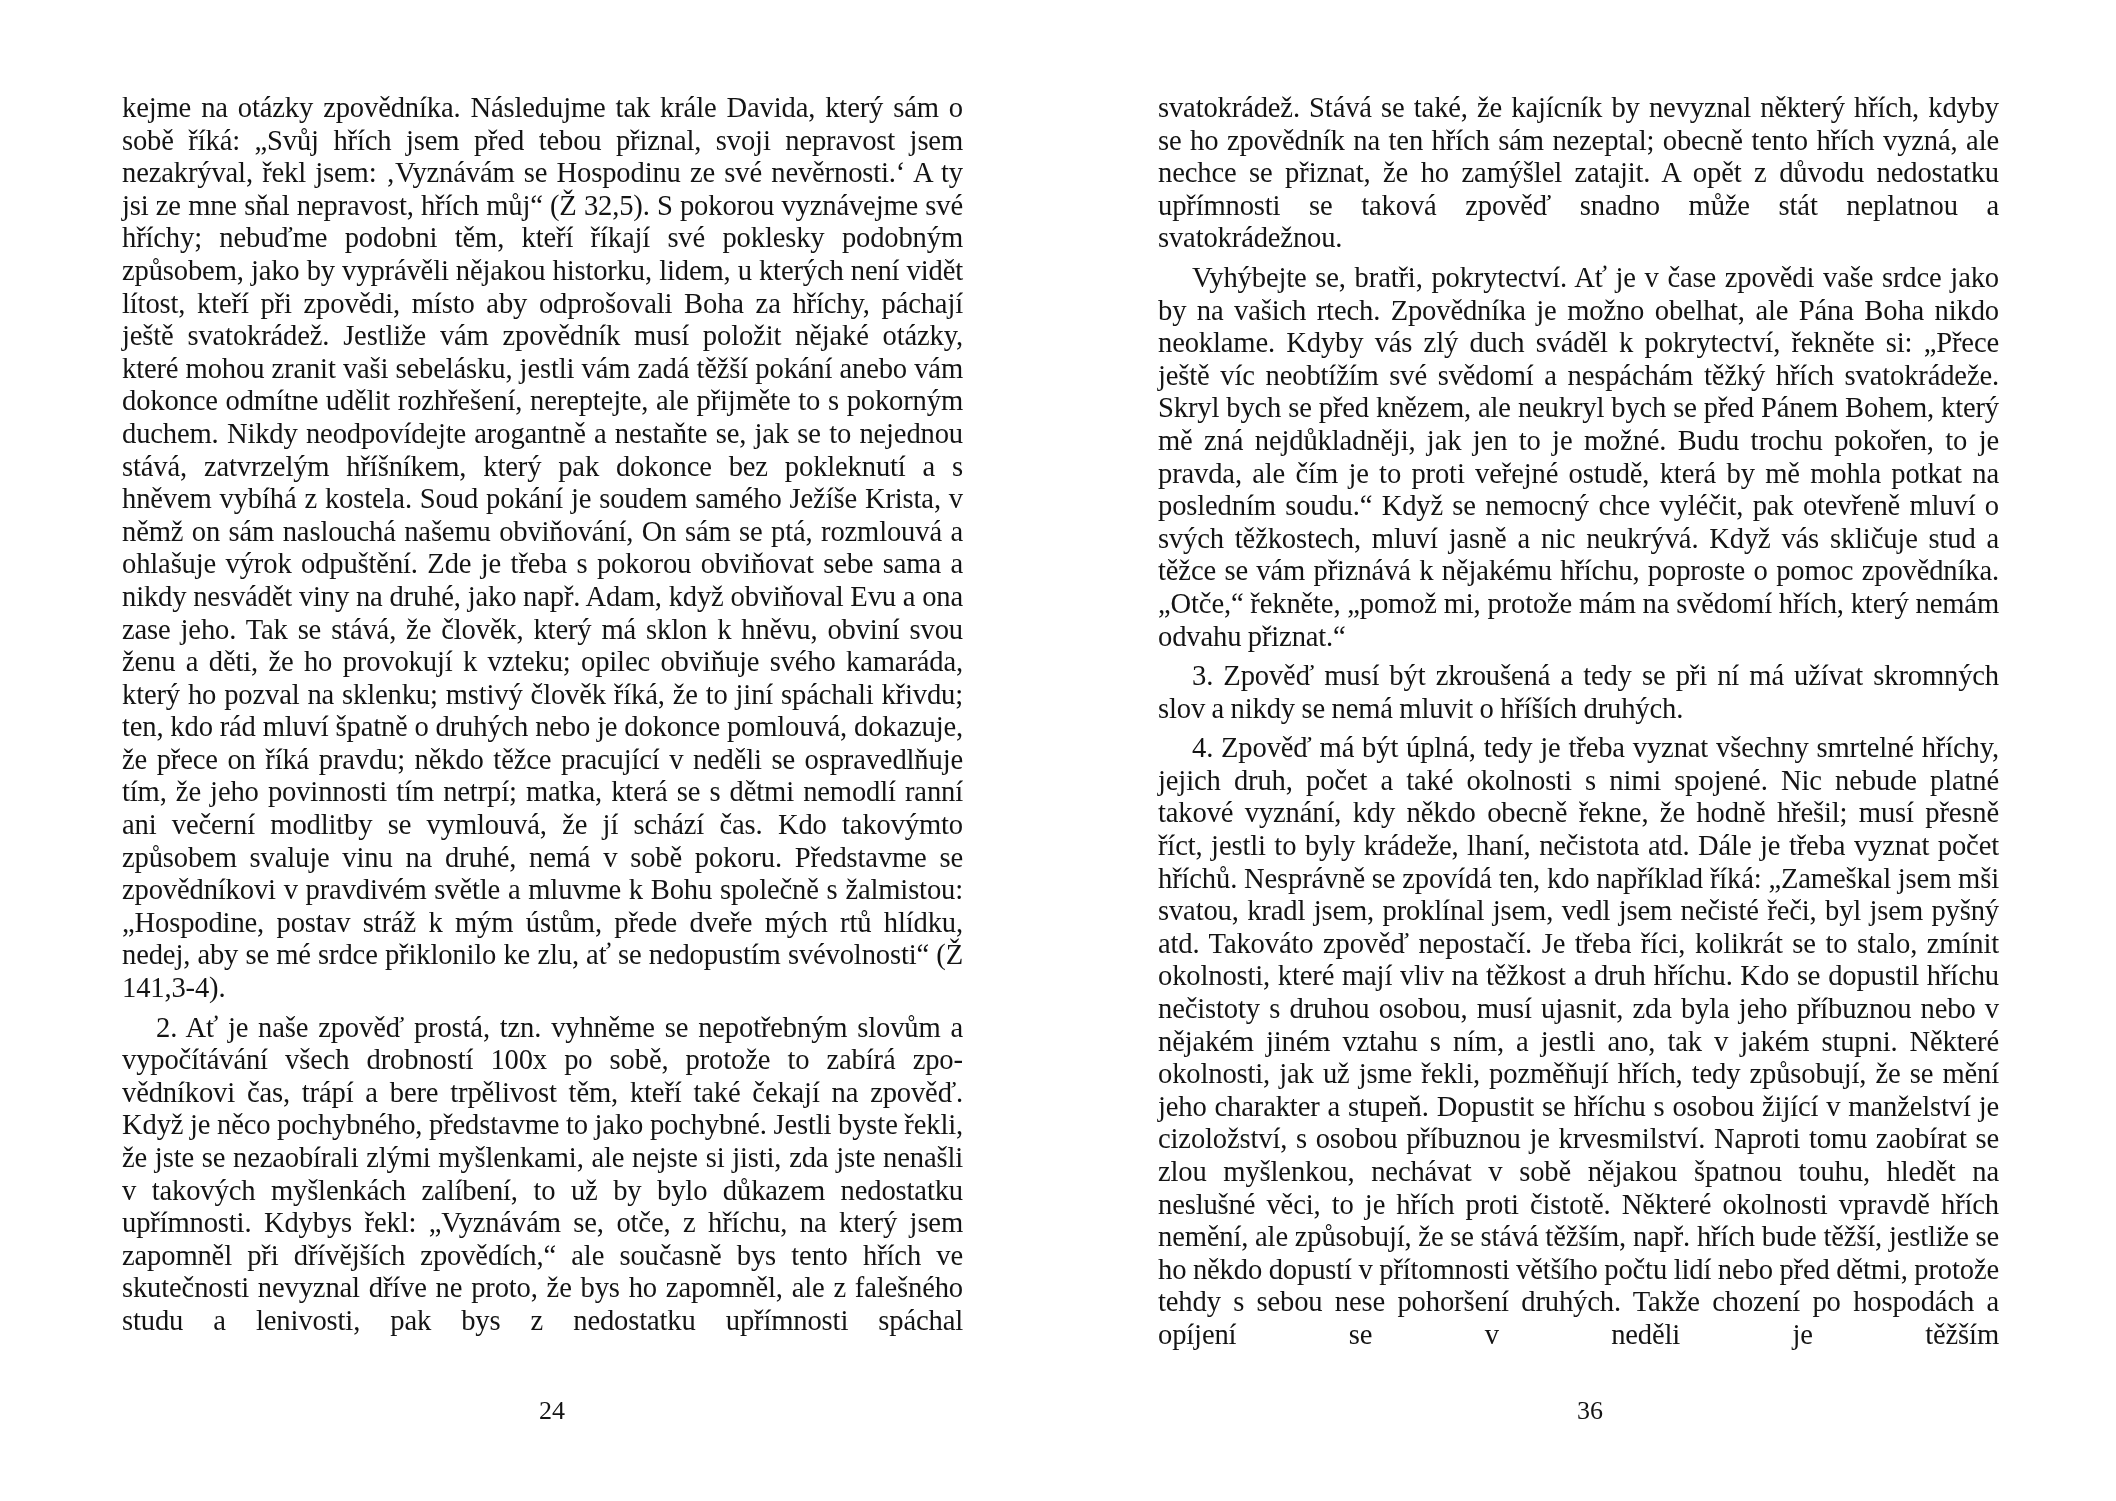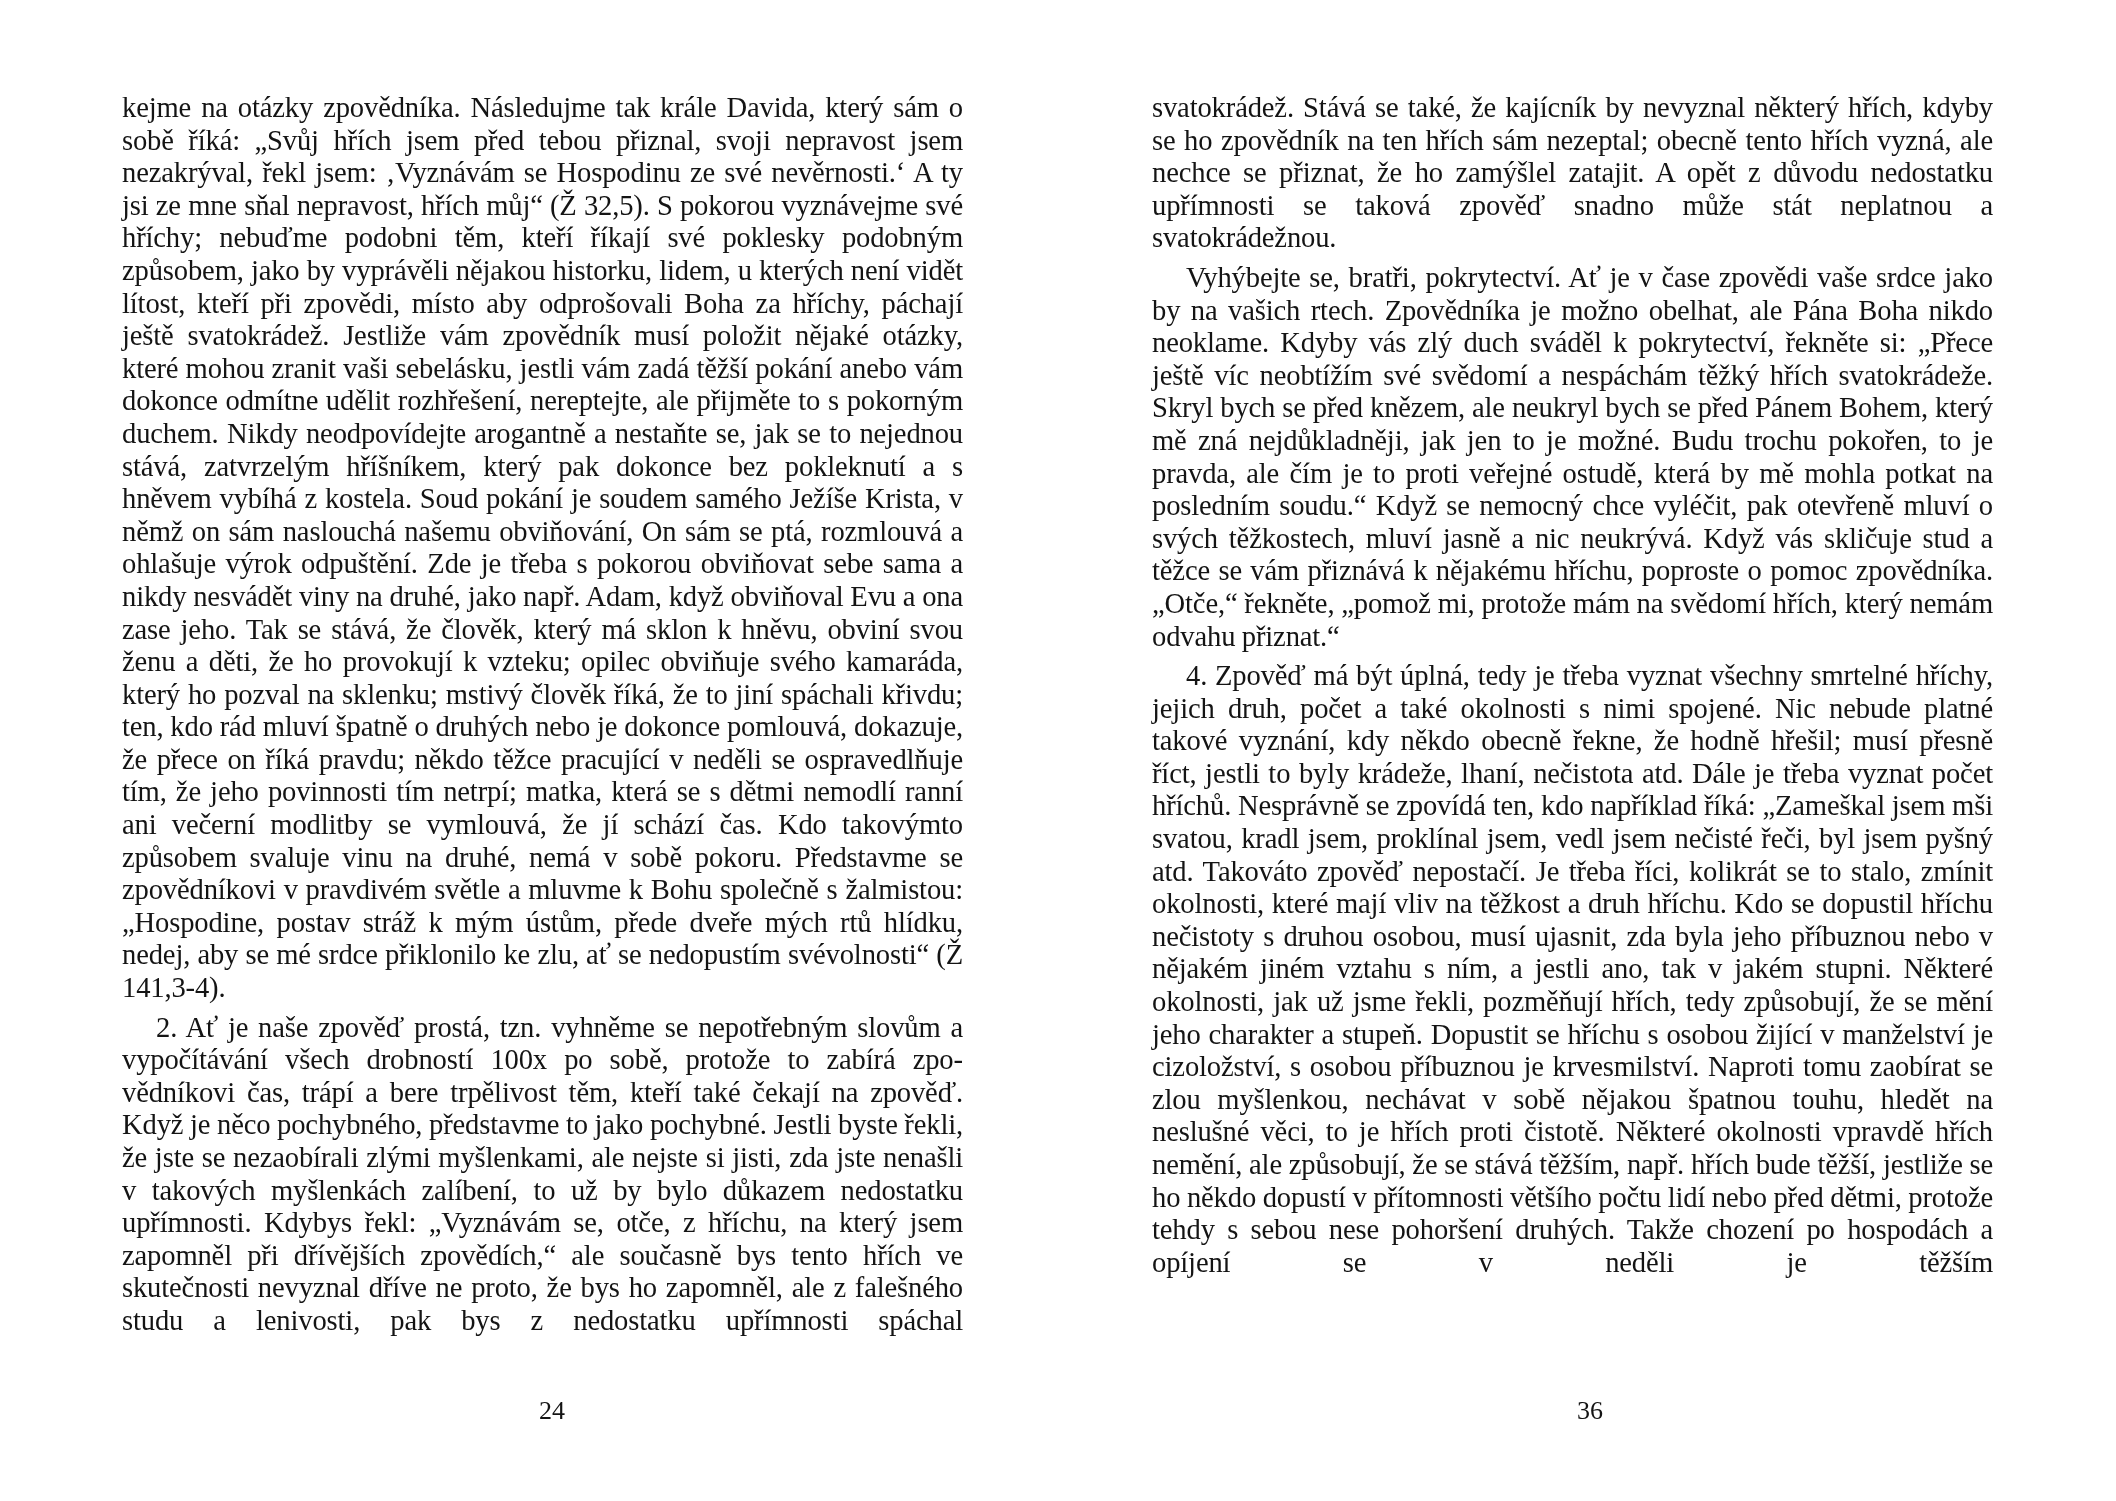--- a/index.html
+++ b/index.html
@@ -28,21 +28,21 @@
       top: 92px;
       width: 841px;
       font-size: 28.6px;
       line-height: 32.6px;
       text-align: justify;
       hyphens: manual;
       letter-spacing: -0.15px;
       word-spacing: -0.5px;
     }
     .page-left .column { left: 122px; }
-    .page-right .column { left: 94px; }
+    .page-right .column { left: 100px; }
     .column p {
       margin: 0 0 7px 0;
       text-indent: 34px;
     }
     .column p.continued {
       text-indent: 0;
     }
     .column p:last-child {
       text-align-last: justify;
     }
@@ -65,16 +65,17 @@
     <p class="continued">kejme na otázky zpovědníka. Následujme tak krále Davida, který sám o sobě říká: „Svůj hřích jsem před tebou přiznal, svoji nepravost jsem nezakrýval, řekl jsem: ‚Vyznávám se Hospodinu ze své nevěrnosti.‘ A ty jsi ze mne sňal nepravost, hřích můj“ (Ž 32,5). S pokorou vyznávejme své hříchy; nebuďme podobni těm, kteří říkají své poklesky podobným způsobem, jako by vyprávěli nějakou historku, lidem, u kterých není vidět lítost, kteří při zpovědi, místo aby odprošovali Boha za hříchy, páchají ještě svatokrádež. Jestliže vám zpovědník musí položit nějaké otázky, které mohou zranit vaši sebelásku, jestli vám zadá těžší pokání anebo vám dokonce odmítne udělit rozhřešení, nereptejte, ale přijměte to s pokorným duchem. Nikdy neodpovídejte arogantně a nestaňte se, jak se to nejednou stává, zatvrzelým hříšníkem, který pak dokonce bez pokleknutí a s hněvem vybíhá z kostela. Soud pokání je soudem samého Ježíše Krista, v němž on sám naslouchá našemu obviňování, On sám se ptá, rozmlouvá a ohlašuje výrok odpuštění. Zde je třeba s pokorou obviňovat sebe sama a nikdy nesvádět viny na druhé, jako např. Adam, když obviňoval Evu a ona zase jeho. Tak se stává, že člověk, který má sklon k hněvu, obviní svou ženu a děti, že ho provokují k vzteku; opilec obviňuje svého kamaráda, který ho pozval na sklenku; mstivý člověk říká, že to jiní spáchali křivdu; ten, kdo rád mluví špatně o druhých nebo je dokonce pomlouvá, dokazuje, že přece on říká pravdu; někdo těžce pracující v neděli se ospravedlňuje tím, že jeho povinnosti tím netrpí; matka, která se s dětmi nemodlí ranní ani večerní modlitby se vymlouvá, že jí schází čas. Kdo takovýmto způsobem svaluje vinu na druhé, nemá v sobě pokoru. Představme se zpovědníkovi v pravdivém světle a mluvme k Bohu společně s žalmistou: „Hospodine, postav stráž k mým ústům, přede dveře mých rtů hlídku, nedej, aby se mé srdce přiklonilo ke zlu, ať se nedopustím svévolnosti“ (Ž 141,3-4).</p>
     <p>2. Ať je naše zpověď prostá, tzn. vyhněme se nepotřebným slovům a vypočítávání všech drobností 100x po sobě, protože to zabírá zpo­vědníkovi čas, trápí a bere trpělivost těm, kteří také čekají na zpověď. Když je něco pochybného, představme to jako pochybné. Jestli byste řekli, že jste se nezaobírali zlými myšlenkami, ale nejste si jisti, zda jste nenašli v takových myšlenkách zalíbení, to už by bylo důkazem nedostatku upřímnosti. Kdybys řekl: „Vyznávám se, otče, z hříchu, na který jsem zapomněl při dřívějších zpovědích,“ ale současně bys tento hřích ve skutečnosti nevyznal dříve ne proto, že bys ho zapomněl, ale z falešného studu a lenivosti, pak bys z nedostatku upřímnosti spáchal</p>
   </div>
   <div class="page-number">24</div>
 </div>
 
 <div class="page page-right">
   <div class="column">
     <p class="continued">svatokrádež. Stává se také, že kajícník by nevyznal některý hřích, kdyby se ho zpovědník na ten hřích sám nezeptal; obecně tento hřích vyzná, ale nechce se přiznat, že ho zamýšlel zatajit. A opět z důvodu nedostatku upřímnosti se taková zpověď snadno může stát neplatnou a svatokrádežnou.</p>
     <p>Vyhýbejte se, bratři, pokrytectví. Ať je v čase zpovědi vaše srdce jako by na vašich rtech. Zpovědníka je možno obelhat, ale Pána Boha nikdo neoklame. Kdyby vás zlý duch sváděl k pokrytectví, řekněte si: „Přece ještě víc neobtížím své svědomí a nespáchám těžký hřích sva­tokrádeže. Skryl bych se před knězem, ale neukryl bych se před Pánem Bohem, který mě zná nejdůkladněji, jak jen to je možné. Budu trochu pokořen, to je pravda, ale čím je to proti veřejné ostudě, která by mě mohla potkat na posledním soudu.“ Když se nemocný chce vyléčit, pak otevřeně mluví o svých těžkostech, mluví jasně a nic neukrývá. Když vás skličuje stud a těžce se vám přiznává k nějakému hříchu, poproste o pomoc zpovědníka. „Otče,“ řekněte, „pomož mi, protože mám na svědomí hřích, který nemám odvahu přiznat.“</p>
+    <p>3. Zpověď musí být zkroušená a tedy se při ní má užívat skromných slov a nikdy se nemá mluvit o hříších druhých.</p>
     <p>4. Zpověď má být úplná, tedy je třeba vyznat všechny smrtelné hříchy, jejich druh, počet a také okolnosti s nimi spojené. Nic nebude platné takové vyznání, kdy někdo obecně řekne, že hodně hřešil; musí přesně říct, jestli to byly krádeže, lhaní, nečistota atd. Dále je třeba vyznat počet hříchů. Nesprávně se zpovídá ten, kdo například říká: „Zameškal jsem mši svatou, kradl jsem, proklínal jsem, vedl jsem nečisté řeči, byl jsem pyšný atd. Takováto zpověď nepostačí. Je třeba říci, kolikrát se to stalo, zmínit okolnosti, které mají vliv na těžkost a druh hříchu. Kdo se dopustil hříchu nečistoty s druhou osobou, musí ujasnit, zda byla jeho příbuznou nebo v nějakém jiném vztahu s ním, a jestli ano, tak v jakém stupni. Některé okolnosti, jak už jsme řekli, pozměňují hřích, tedy způsobují, že se mění jeho charakter a stupeň. Dopustit se hříchu s osobou žijící v manželství je cizoložství, s osobou příbuznou je kr­vesmilství. Naproti tomu zaobírat se zlou myšlenkou, nechávat v sobě nějakou špatnou touhu, hledět na neslušné věci, to je hřích proti čistotě. Některé okolnosti vpravdě hřích nemění, ale způsobují, že se stává těž­ším, např. hřích bude těžší, jestliže se ho někdo dopustí v přítomnosti většího počtu lidí nebo před dětmi, protože tehdy s sebou nese pohoršení druhých. Takže chození po hospodách a opíjení se v neděli je těžším</p>
   </div>
   <div class="page-number">36</div>
 </div>
 
 </body></html>

